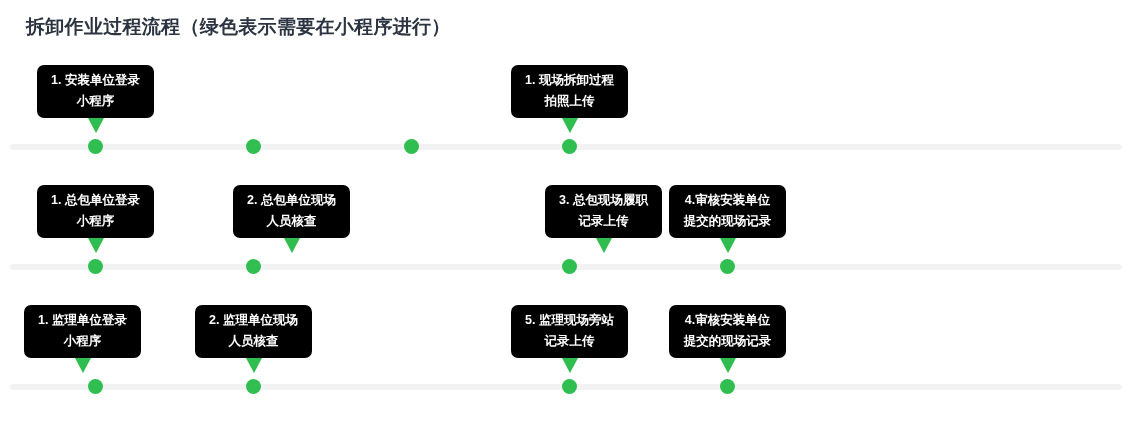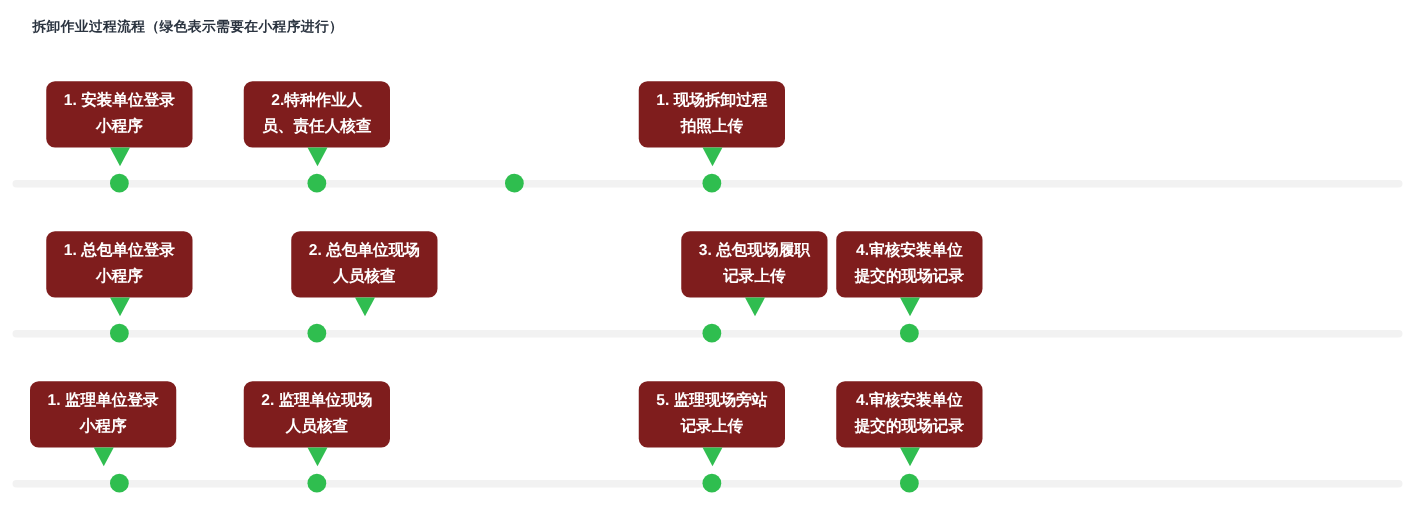--- a/index.html
+++ b/index.html
@@ -20,21 +20,21 @@
   #flow-root {
     position: relative;
     width: 1140px;
     height: 421px;
   }
 
   .page-title {
     position: absolute;
     left: 26px;
     top: 14px;
-    font-size: 11px;
+    font-size: 19px;
     font-weight: 700;
     letter-spacing: 0.3px;
     color: #2b3440;
     white-space: nowrap;
   }
 
   
   .flow-row {
     position: absolute;
     left: 0;
@@ -71,21 +71,21 @@
     top: 27px;
     width: 117px;
     margin-left: -58px;
   }
 
   .flow-node .bubble {
     position: relative;
     width: 117px;
     min-height: 53px;
     box-sizing: border-box;
-    background: #7f1d1d;
+    background: #000000;
     border-radius: 7px;
     color: #ffffff;
     font-size: 12.5px;
     font-weight: 700;
     line-height: 21px;
     text-align: center;
     padding: 5px 6px 6px 6px;
     display: flex;
     flex-direction: column;
     align-items: center;
@@ -124,27 +124,20 @@
         <div class="timeline-dot" style="left: 253px;"></div>
         <div class="timeline-dot" style="left: 411px;"></div>
         <div class="timeline-dot" style="left: 569px;"></div>
         <div class="flow-node" style="left: 95px;">
           <div class="bubble">
             <span class="line">1. 安装单位登录</span>
             <span class="line">小程序</span>
             <div class="tail"></div>
           </div>
         </div>
-        <div class="flow-node" style="left: 253px;">
-          <div class="bubble">
-            <span class="line">2.特种作业人</span>
-            <span class="line">员、责任人核查</span>
-            <div class="tail"></div>
-          </div>
-        </div>
         <div class="flow-node" style="left: 569px;">
           <div class="bubble">
             <span class="line">1. 现场拆卸过程</span>
             <span class="line">拍照上传</span>
             <div class="tail"></div>
           </div>
         </div>
       </div>
       <div class="flow-row row-1">
         <div class="timeline-track"></div>

